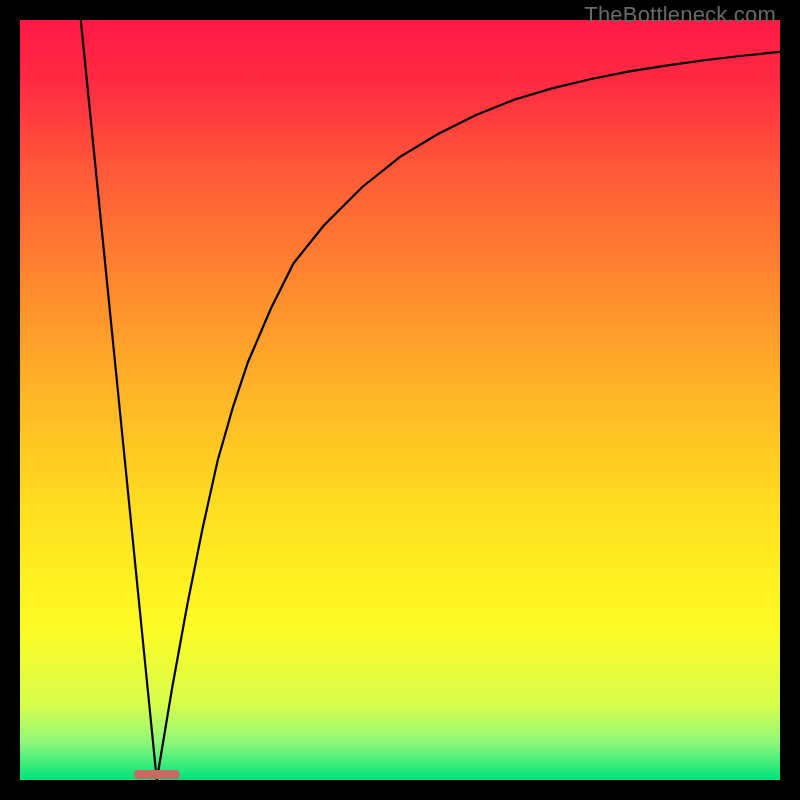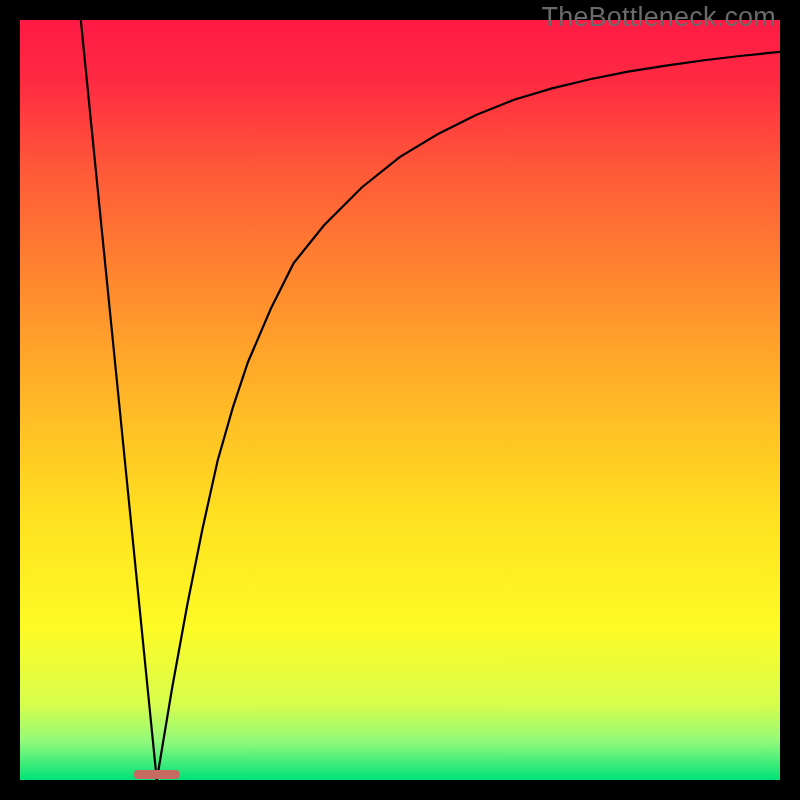--- a/index.html
+++ b/index.html
@@ -24,21 +24,21 @@
     left: 0;
     top: 0;
     width: 760px;
     height: 760px;
   }
   .watermark {
     position: absolute;
     top: 2px;
     right: 24px;
     color: #6a6a6a;
-    font-size: 27px;
+    font-size: 22px;
     font-weight: 500;
     letter-spacing: 0.2px;
     pointer-events: none;
     margin-left: 16px;
   }
 </style>
 </head>
 <body>
 
 <div class="frame">

